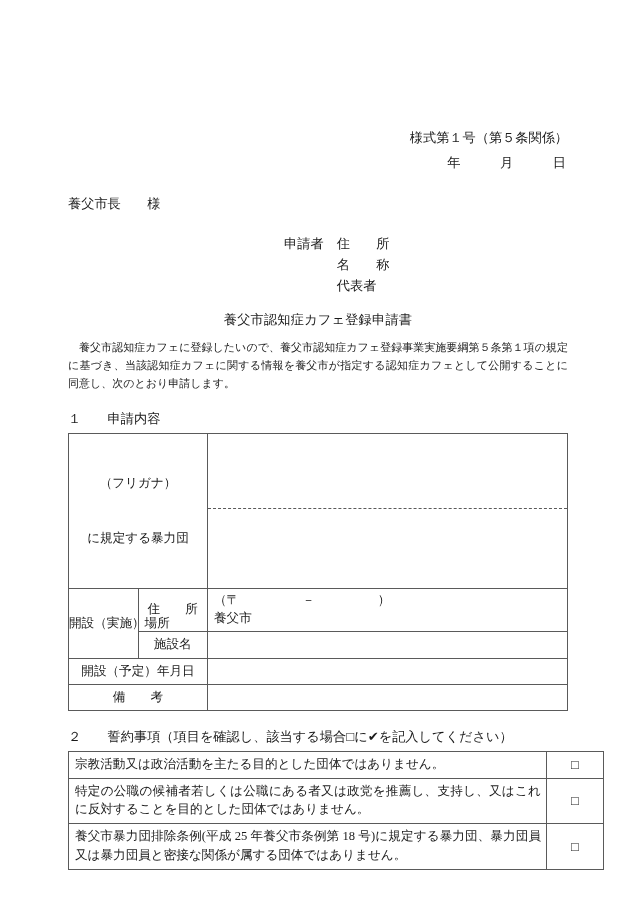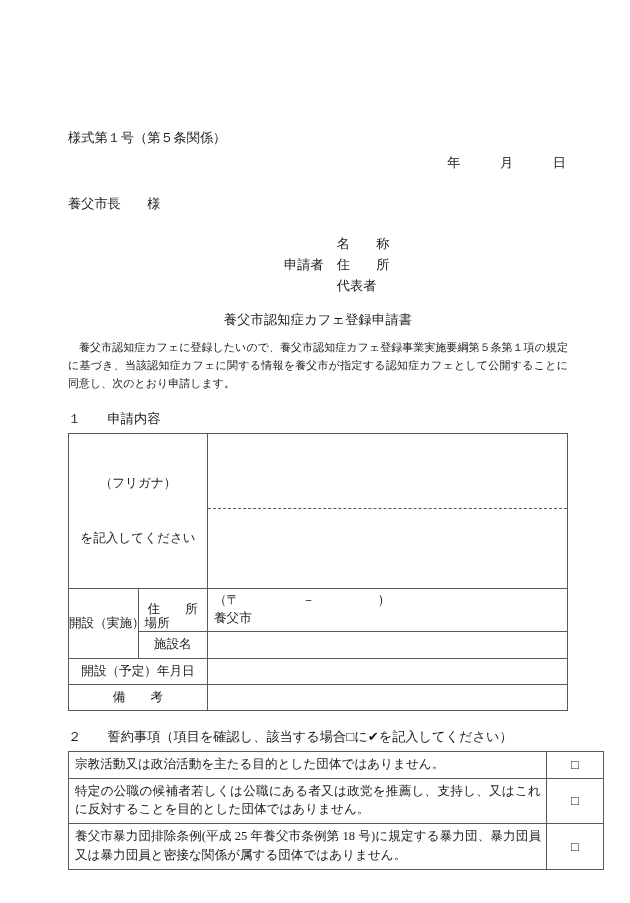--- a/index.html
+++ b/index.html
@@ -25,20 +25,21 @@
     top: 131px;
     width: 500px;
   }
   .line {
     font-size: 13.2px;
     line-height: 1.0;
     white-space: pre;
   }
   .row-form-no {
     margin-bottom: 12px;
+    text-align: right;
   }
   .row-date {
     text-align: right;
     padding-right: 2px;
     margin-bottom: 28px;
   }
   .row-addressee {
     margin-bottom: 26px;
   }
   .applicant {
@@ -138,37 +139,37 @@
 <div id="page">
   <div class="sheet">
 
     <div class="line row-form-no">様式第１号（第５条関係）</div>
 
     <div class="line row-date">年　　　月　　　日</div>
 
     <div class="line row-addressee">養父市長　　様</div>
 
     <div class="applicant">
+      <div class="line">申請者　住　　所</div>
       <div class="line">　　　　名　　称</div>
-      <div class="line">申請者　住　　所</div>
       <div class="line">　　　　代表者</div>
     </div>
 
     <div class="doc-title">養父市認知症カフェ登録申請書</div>
 
     <div class="body-par">　養父市認知症カフェに登録したいので、養父市認知症カフェ登録事業実施要綱第５条第１項の規定に基づき、当該認知症カフェに関する情報を養父市が指定する認知症カフェとして公開することに同意し、次のとおり申請します。</div>
 
     <div class="sec-head">１　　申請内容</div>
 
     <table class="form">
       <tbody>
         <tr>
           <td class="c1 cell-center lbl-2line" colspan="2">
             <div>（フリガナ）</div>
-            <div>を記入してください</div>
+            <div>に規定する暴力団</div>
           </td>
           <td class="furigana-cell">
             <div class="fg-top"></div>
             <div class="fg-bot"></div>
           </td>
         </tr>
 
         <tr>
           <td class="c1 cell-center" rowspan="2">開設（実施）場所</td>
           <td class="c2 cell-center">住　　所</td>

